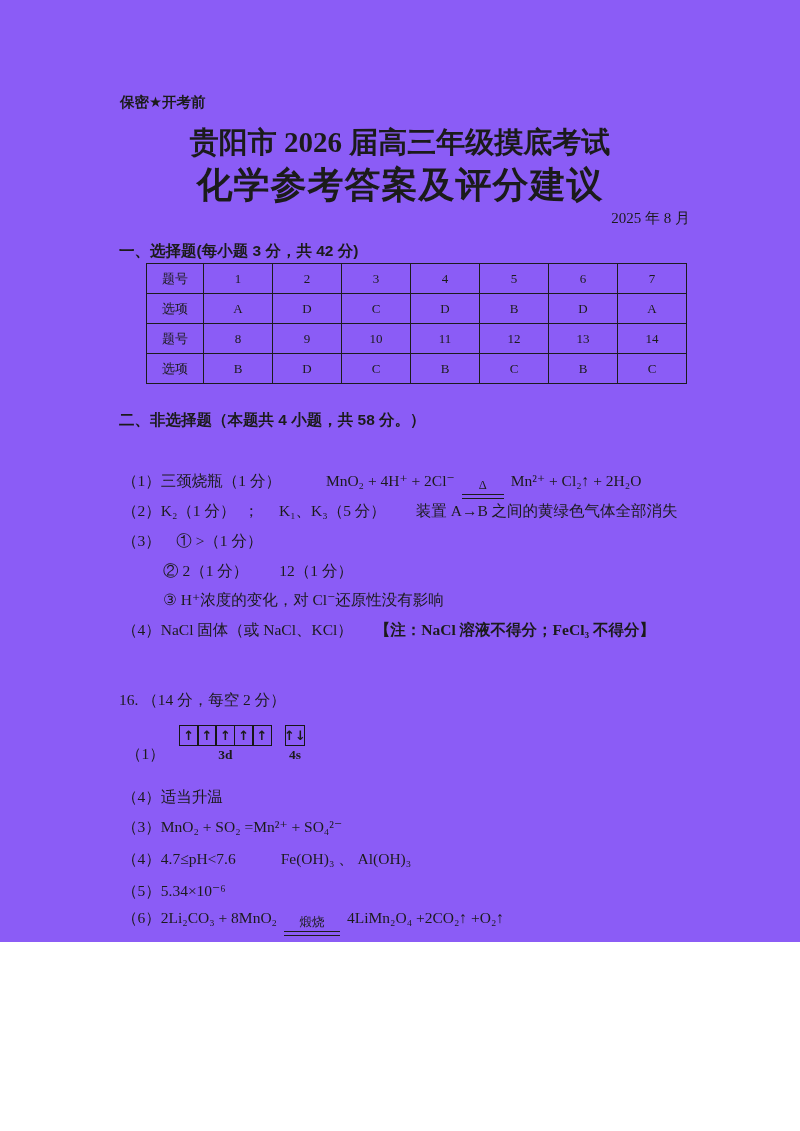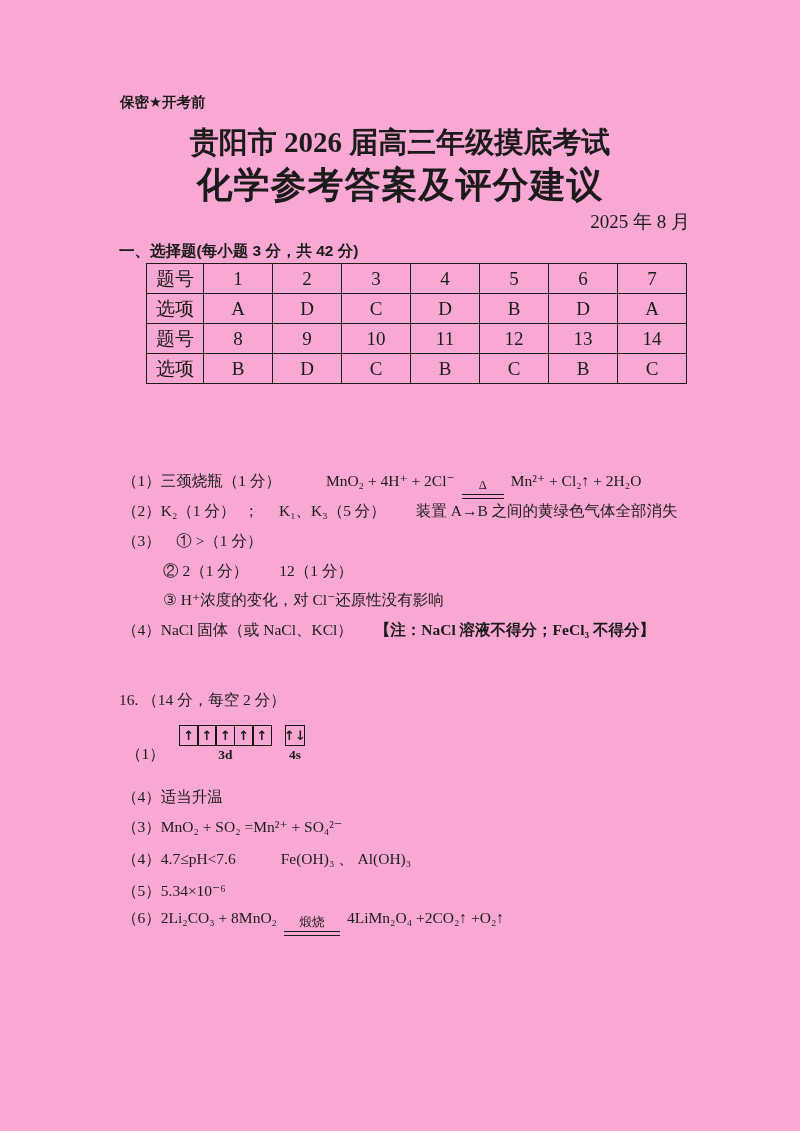--- a/index.html
+++ b/index.html
@@ -1,33 +1,33 @@
 <!DOCTYPE html>
 <html><head>
 <meta charset="utf-8">
 <style>
   * { margin:0; padding:0; box-sizing:border-box; }
   html,body { background:#ffffff; }
   .page {
-    position:relative; width:800px; height:1131px; margin:0 auto;
-    background:#f9a8d4; color:#1b1b1b; overflow:hidden;
+    position:relative; width:800px; height:942px; margin:0 auto;
+    background:#8b5cf6; color:#1b1b1b; overflow:hidden;
     font-family:"Liberation Serif","DejaVu Serif",serif;
   }
   .abs { position:absolute; }
   .security { left:120px; top:93px; font-size:14.5px; font-weight:700;
     font-family:"Liberation Sans","DejaVu Sans",sans-serif; }
   .exam-title { left:0; right:0; top:123px; text-align:center;
     font-size:29px; font-weight:700; }
   .doc-title { left:0; right:0; top:161px; text-align:center;
     font-size:36px; font-weight:700; letter-spacing:1px; }
-  .date-line { left:0; right:110px; top:209px; text-align:right; font-size:19px; }
+  .date-line { left:0; right:110px; top:209px; text-align:right; font-size:15px; }
   .sec-heading { left:119px; font-size:15.5px; font-weight:700;
     font-family:"Liberation Sans","DejaVu Sans",sans-serif; }
   .answer-table { left:146px; top:263px; border-collapse:collapse;
-    font-size:19px; }
+    font-size:13px; }
   .answer-table td {
     border:1.6px solid #1c1c1c; text-align:center; vertical-align:middle;
     height:30px; width:69px; padding:0;
   }
   .answer-table td.rowhdr { width:57px; }
   .bodyline { font-size:15.5px; white-space:nowrap; }
   .eq { font-size:15.5px; }
   .rxn { display:inline-flex; flex-direction:column; align-items:center;
     vertical-align:-3px; margin:0 7px; }
   .rxn .cond { font-size:12.5px; line-height:1.1; margin-bottom:1px; }
@@ -107,20 +107,21 @@
         <td>D</td>
         <td>C</td>
         <td>B</td>
         <td>C</td>
         <td>B</td>
         <td>C</td>
       </tr>
     </tbody>
   </table>
 
+  <div class="abs sec-heading" style="top:410px;">二、非选择题（本题共 4 小题，共 58 分。）</div>
 
 
   <div class="abs bodyline" style="left:122px; top:471px;">
     <span>（1）三颈烧瓶（1 分）</span><span class="gap45 eq"><span>MnO₂ + 4H⁺ + 2Cl⁻</span><span class="rxn">
           <span class="cond">Δ</span>
           <span class="dline dline-w42"></span>
         </span><span>Mn²⁺ + Cl₂↑ + 2H₂O</span></span>
   </div>
 
   <div class="abs bodyline" style="left:122px; top:501px;">

